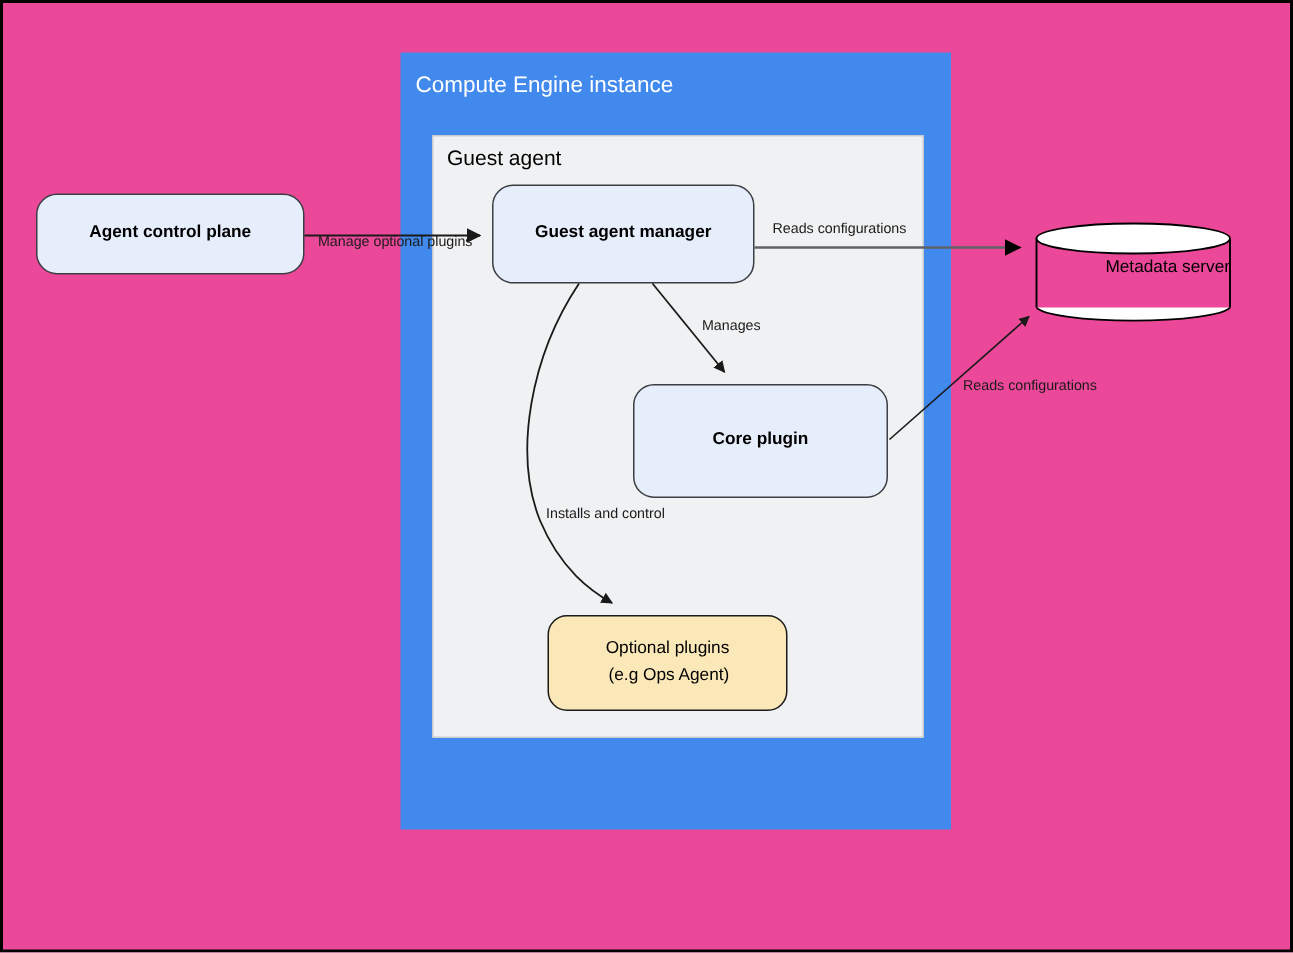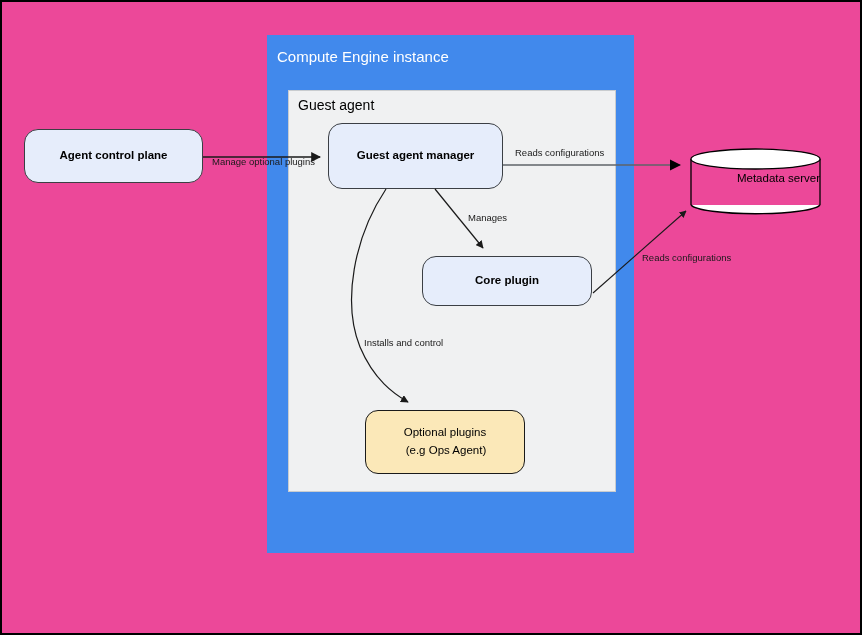--- a/index.html
+++ b/index.html
@@ -72,21 +72,21 @@
     text-align: center;
     font-size: 11.5px;
     color: #000000;
     line-height: 1.55;
   }
   .node.blue { background: #e6edfb; font-weight: bold; }
   .node.yellow { background: #fbe8b8; border-color: #1a1a1a; }
 
   .n-acp   { left: 22px;  top: 127px; width: 179px; height: 54px; }
   .n-gam   { left: 326px; top: 121px; width: 175px; height: 66px; text-align: center; }
-  .n-core  { left: 420px; top: 254px; width: 170px; height: 50px; }
+  .n-core  { left: 420px; top: 254px; width: 170px; height: 76px; }
   .n-opt   { left: 363px; top: 408px; width: 160px; height: 64px;
              border-radius: 13px; }
   .n-opt .lines { text-align: right; }
 
   
   .cylinder {
     position: absolute;
     left: 688px;
     top: 146px;
     width: 131px;

